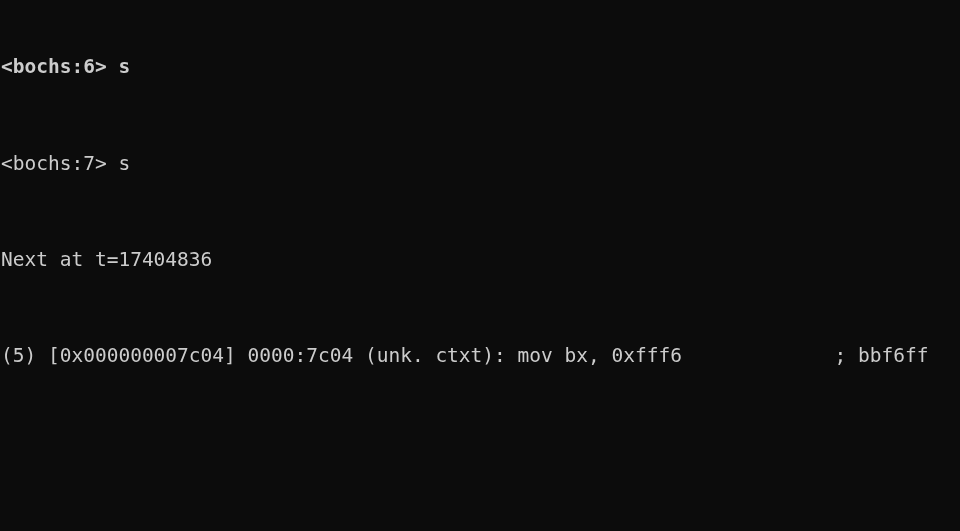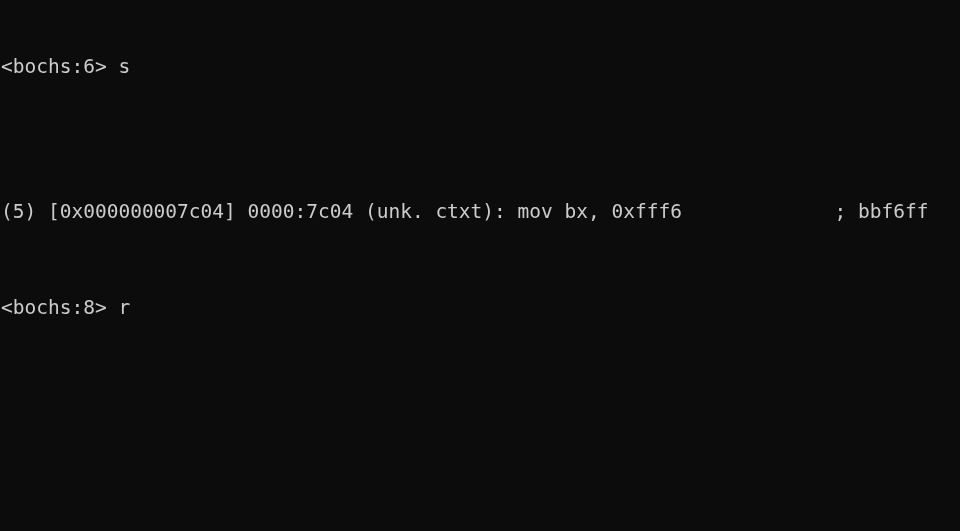--- a/index.html
+++ b/index.html
@@ -26,34 +26,36 @@
     top: -17px;
     white-space: pre;
     letter-spacing: 0;
   }
   .line {
     height: 24.1px;
     white-space: pre;
   }
   .clipped-line {
     color: #cccccc;
+    font-weight: bold;
   }
 </style>
 </head>
 <body>
 
 <div id="terminal">
   <div class="term-body">
 
     <div class="line clipped-line">&lt;bochs:6&gt; s</div>
 
+    <div class="line">&lt;bochs:7&gt; s</div>
 
+    <div class="line">Next at t=17404836</div>
 
     <div class="line">(5) [0x000000007c04] 0000:7c04 (unk. ctxt): mov bx, 0xfff6             ; bbf6ff</div>
 
-    <div class="line">&lt;bochs:8&gt; r</div>
 
     
 
     
 
   </div>
 </div>
 
 </body></html>

